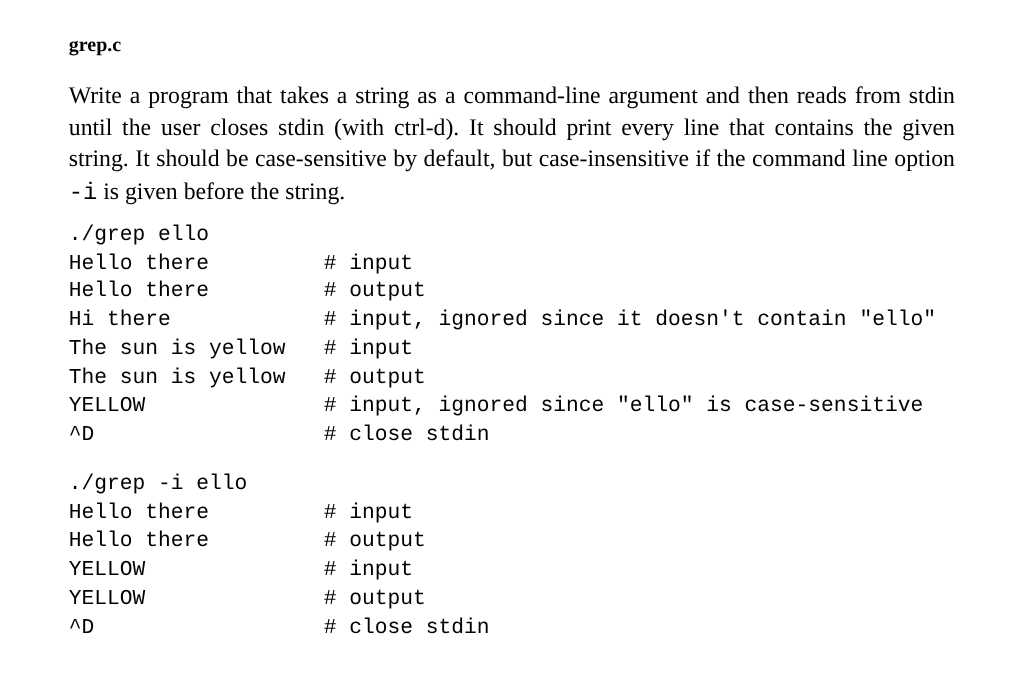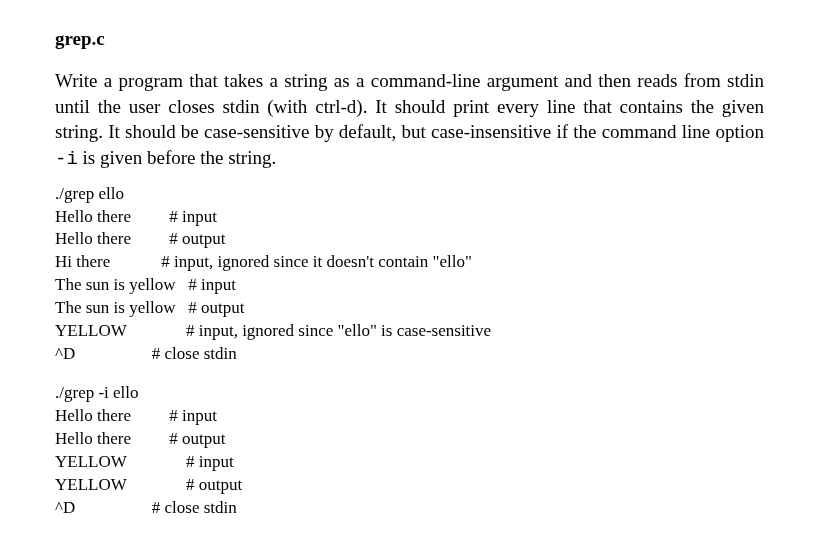--- a/index.html
+++ b/index.html
@@ -11,34 +11,34 @@
       width: 819px;
       height: 556px;
       background: #ffffff;
       font-family: "Computer Modern", "Latin Modern", Georgia, serif;
       color: #000000;
       padding: 28px 55px 20px 55px;
       overflow: hidden;
     }
     .heading {
       font-weight: bold;
-      font-size: 19px;
+      font-size: 16px;
       margin-bottom: 18px;
     }
     .body-text {
       font-size: 19px;
       line-height: 1.35;
       text-align: justify;
       margin-bottom: 10px;
     }
     .tt {
       font-family: "Courier New", Courier, monospace;
     }
     .code-block {
-      font-family: Liberation Serif, serif;
+      font-family: Liberation Mono, monospace;
       font-size: 17px;
       line-height: 1.35;
       white-space: pre;
       margin-bottom: 16px;
     }
   </style>
 </head>
 <body>
 
 <h2 class="heading">grep.c</h2>

